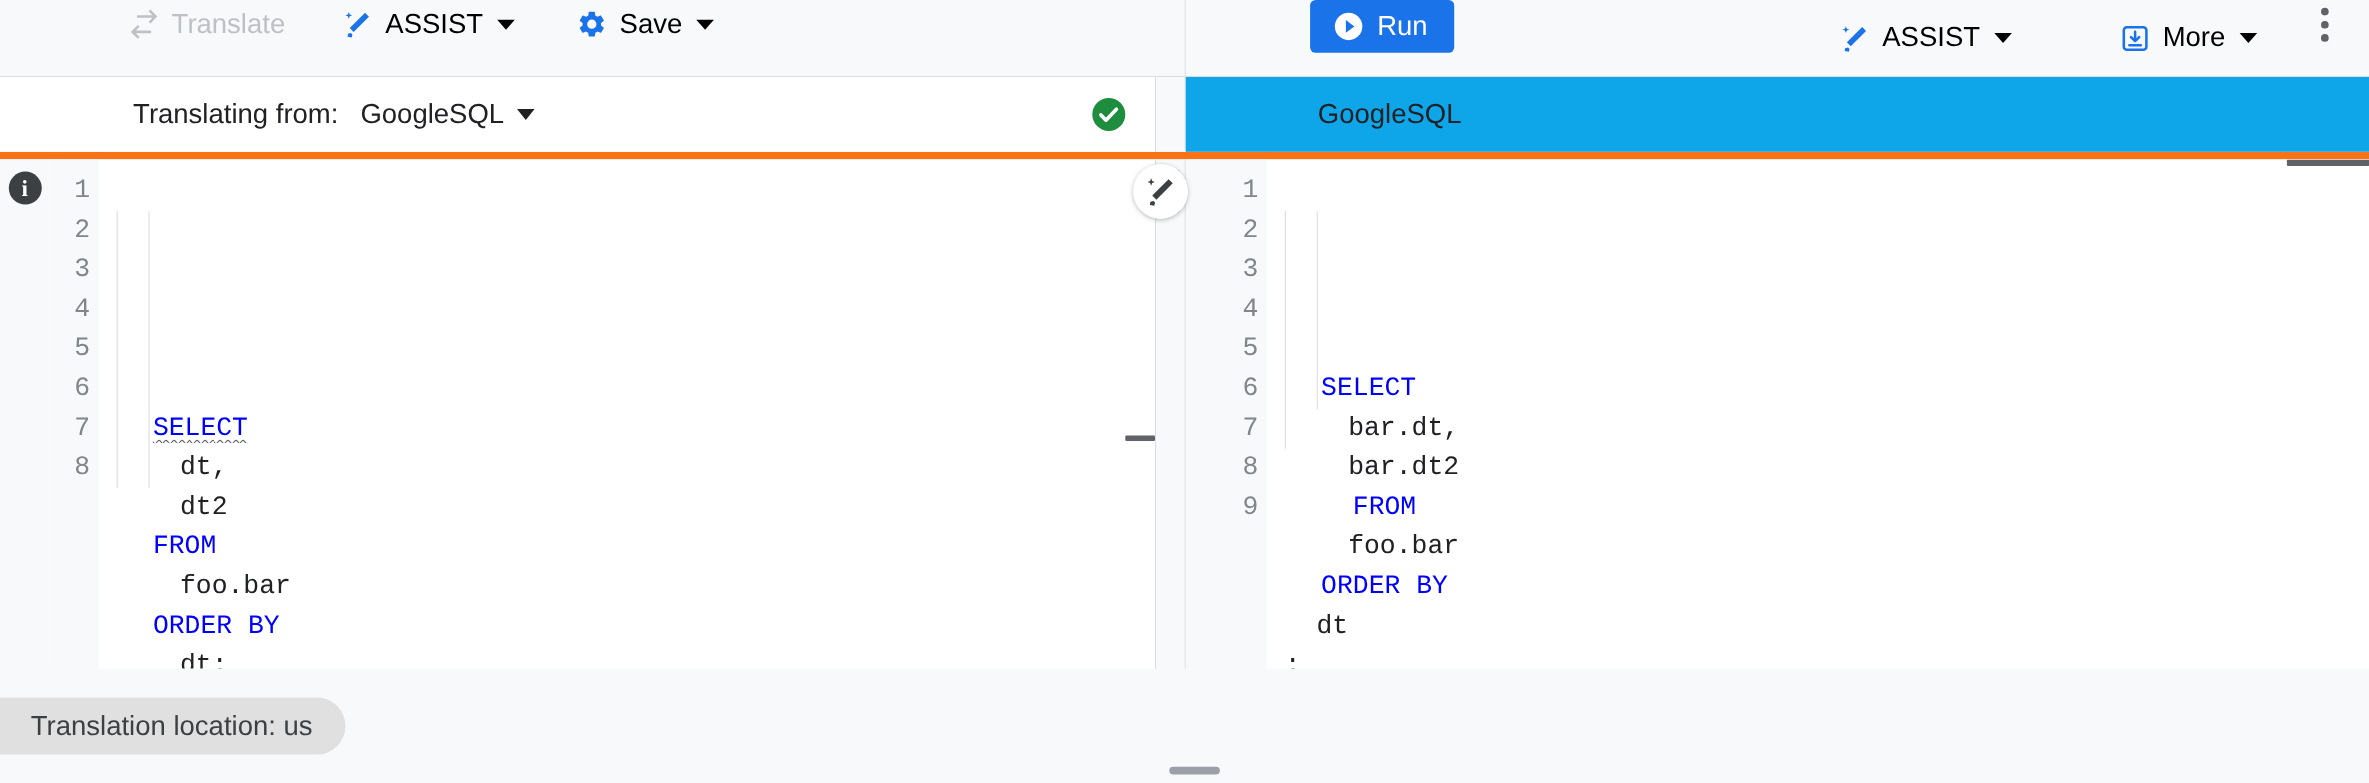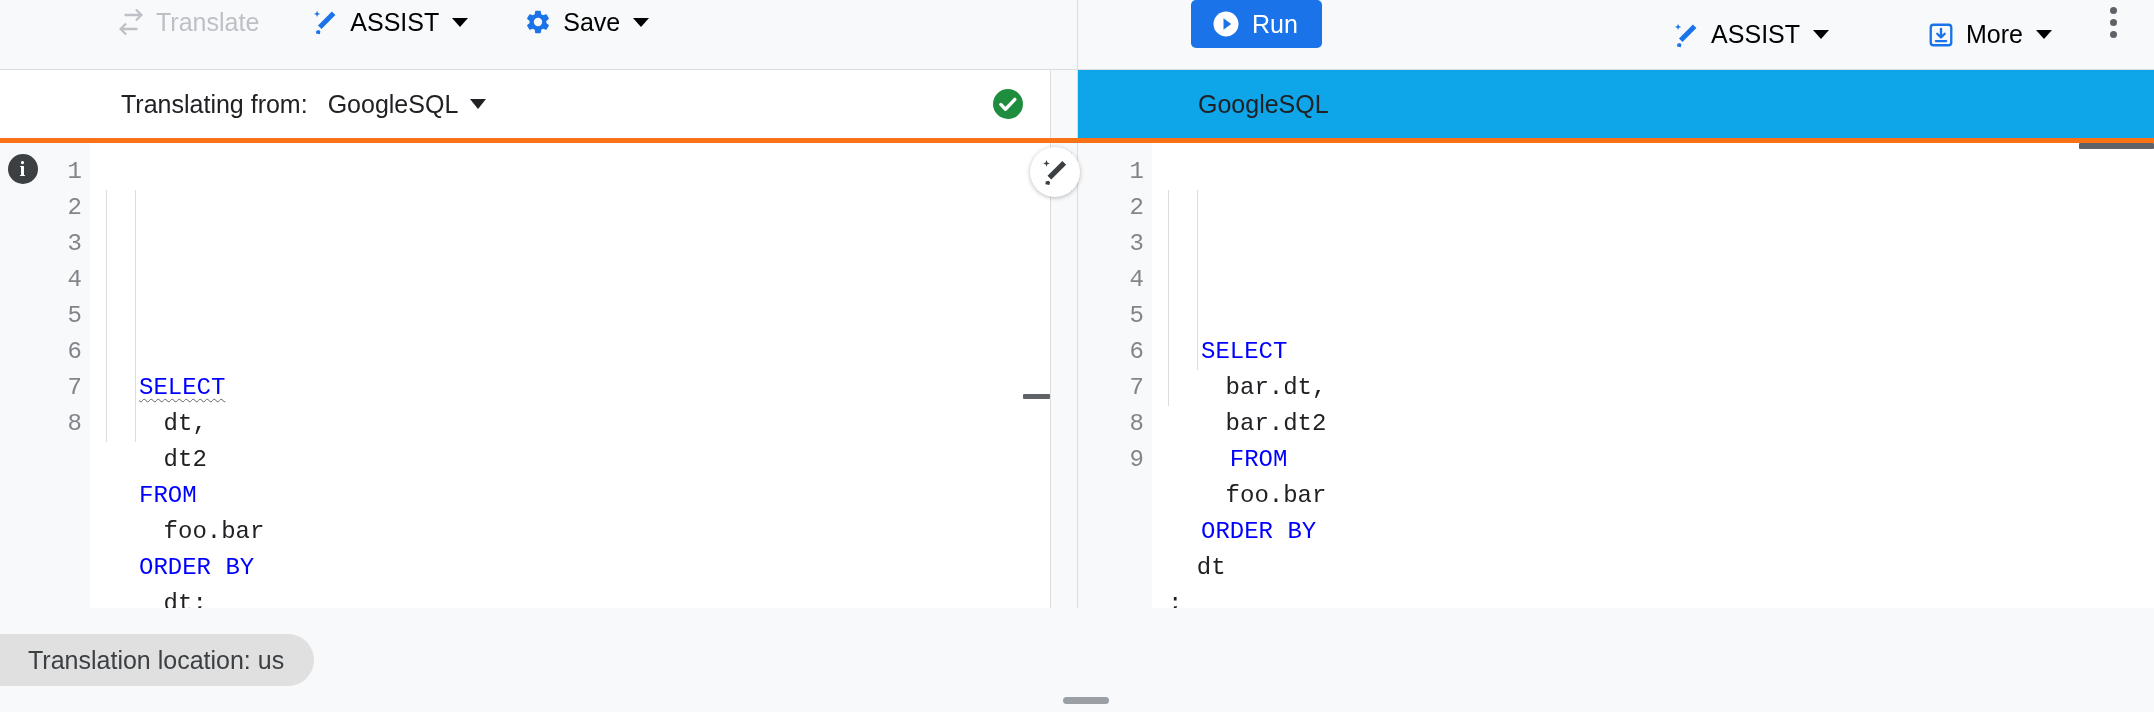--- a/index.html
+++ b/index.html
@@ -64,21 +64,21 @@
   .kebab{
     width:34px;height:44px;display:flex;flex-direction:column;
     align-items:center;justify-content:center;gap:5px;cursor:pointer;
   }
   .kebab i{width:7px;height:7px;border-radius:50%;background:#5f6368;display:block;}
 
   
   .subhead{
     height:68px;min-height:68px;display:flex;
     background:#fff;
-    border-bottom:5px solid #f97316;
+    border-bottom:7px solid #f97316;
   }
   .sub-left{
     width:1051px;box-sizing:border-box;
     display:flex;align-items:center;
     padding-left:121px;padding-right:24px;
     background:#fff;
     border-right:1px solid #dadce0;
   }
   .sub-gap{width:27px;background:#f8f9fa;border-right:1px solid #dadce0;box-sizing:border-box;}
   .sub-right{

